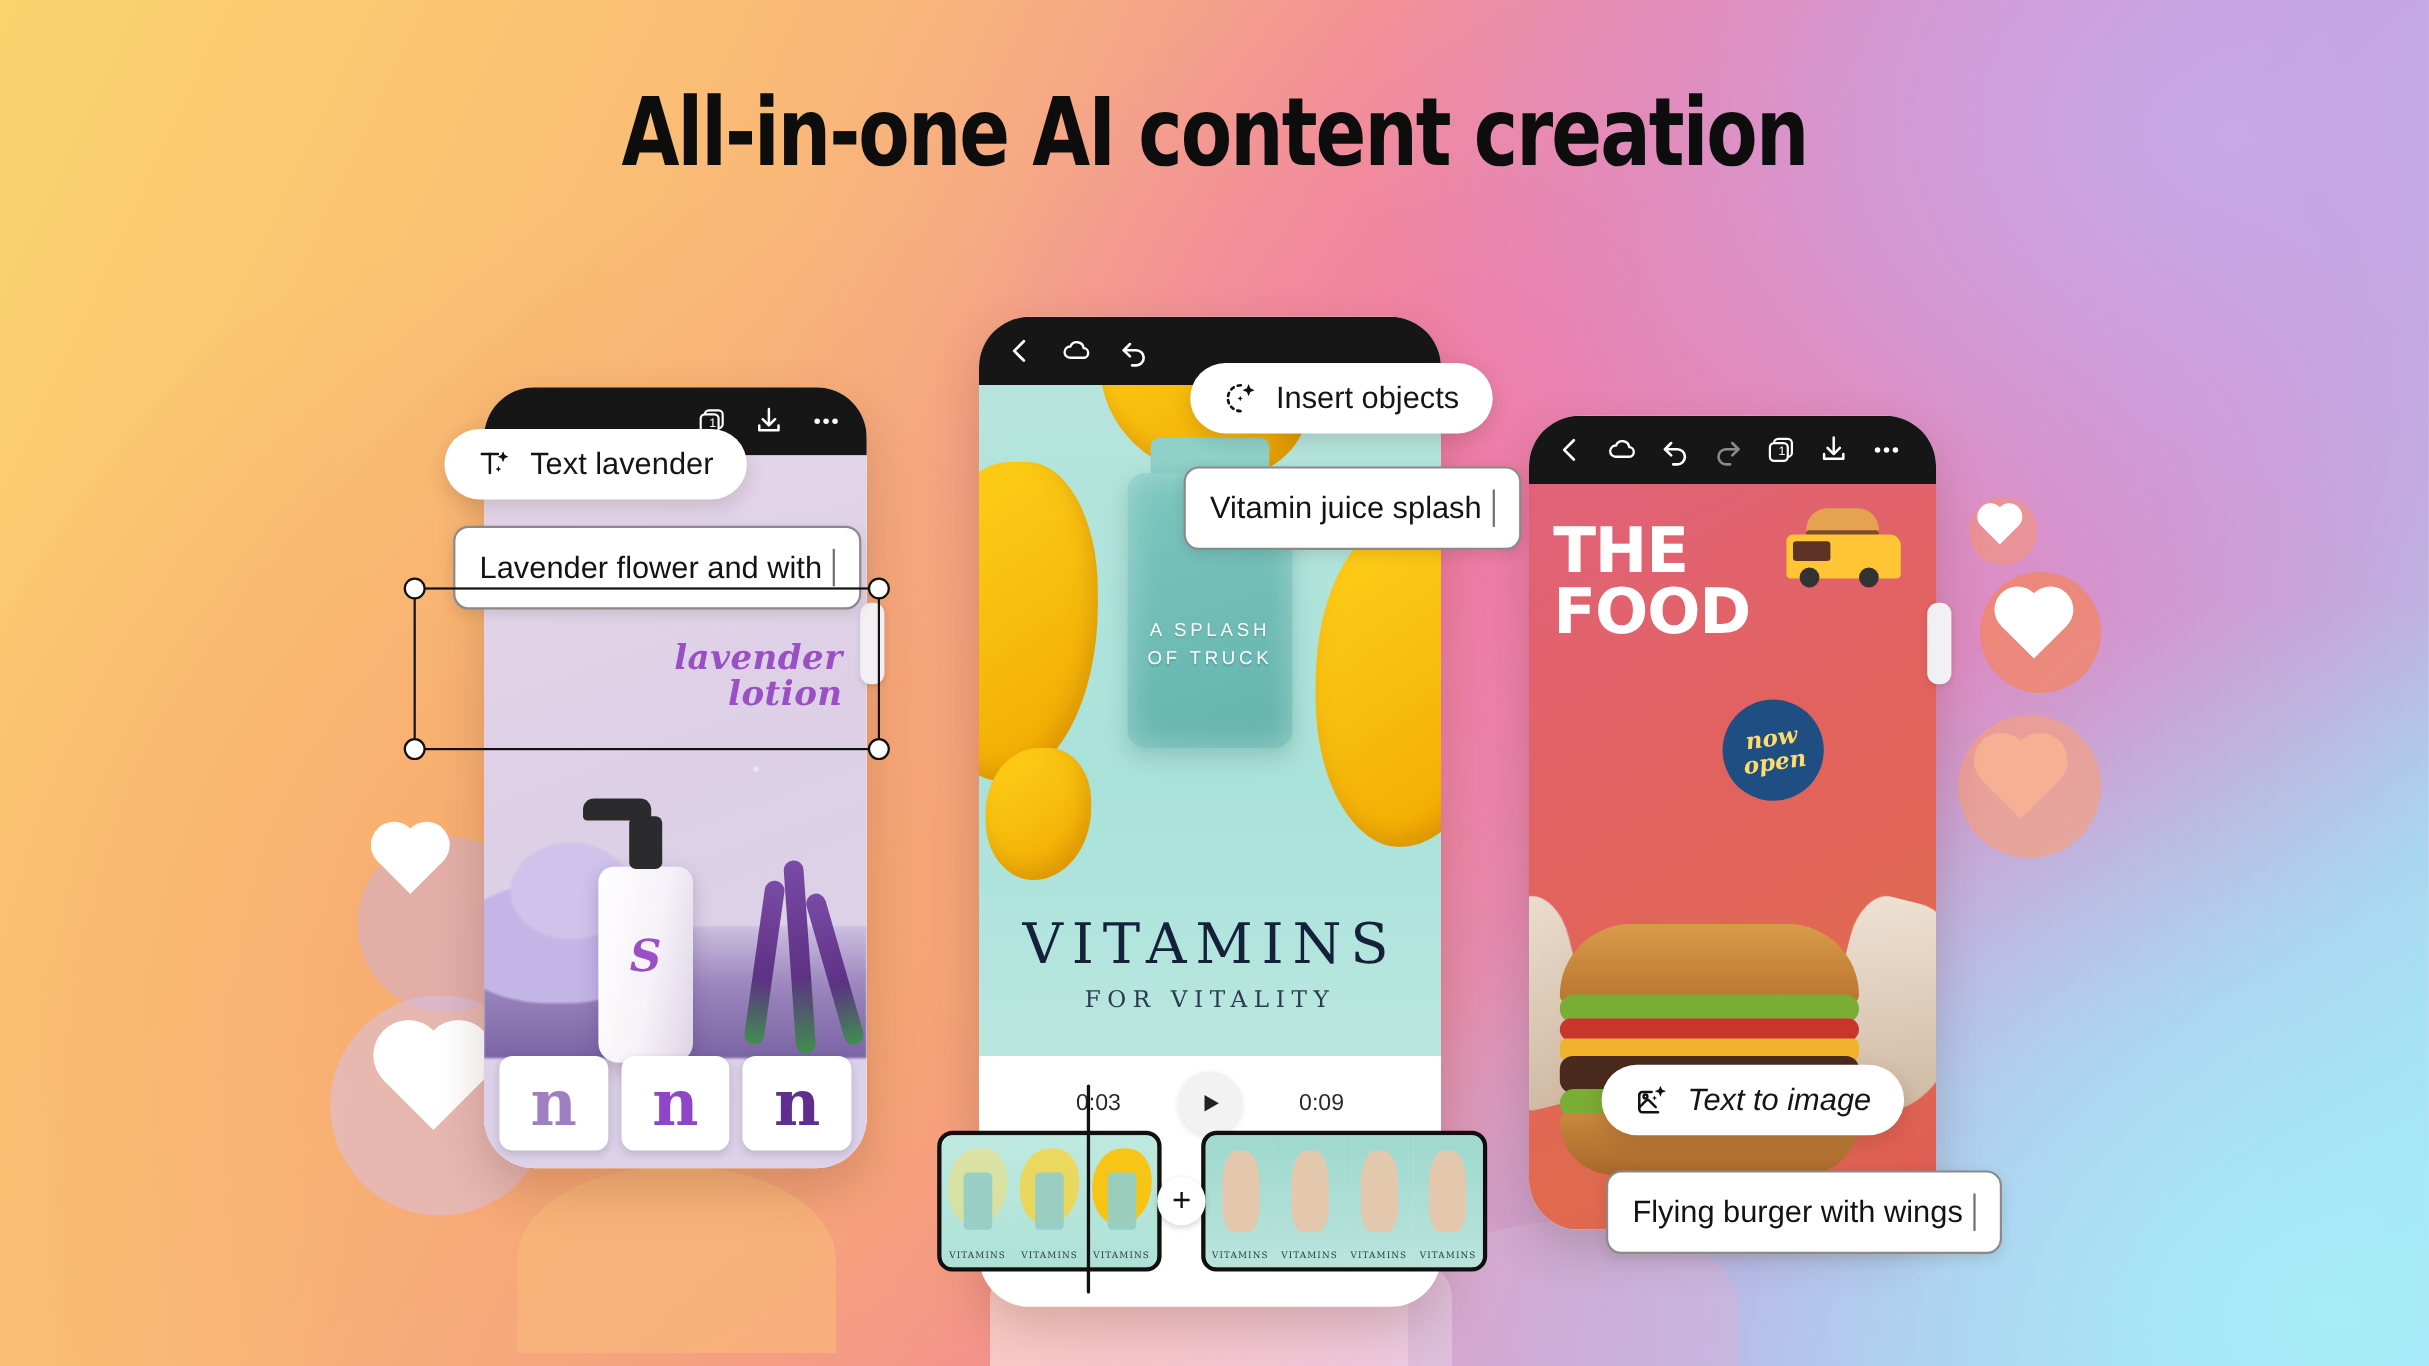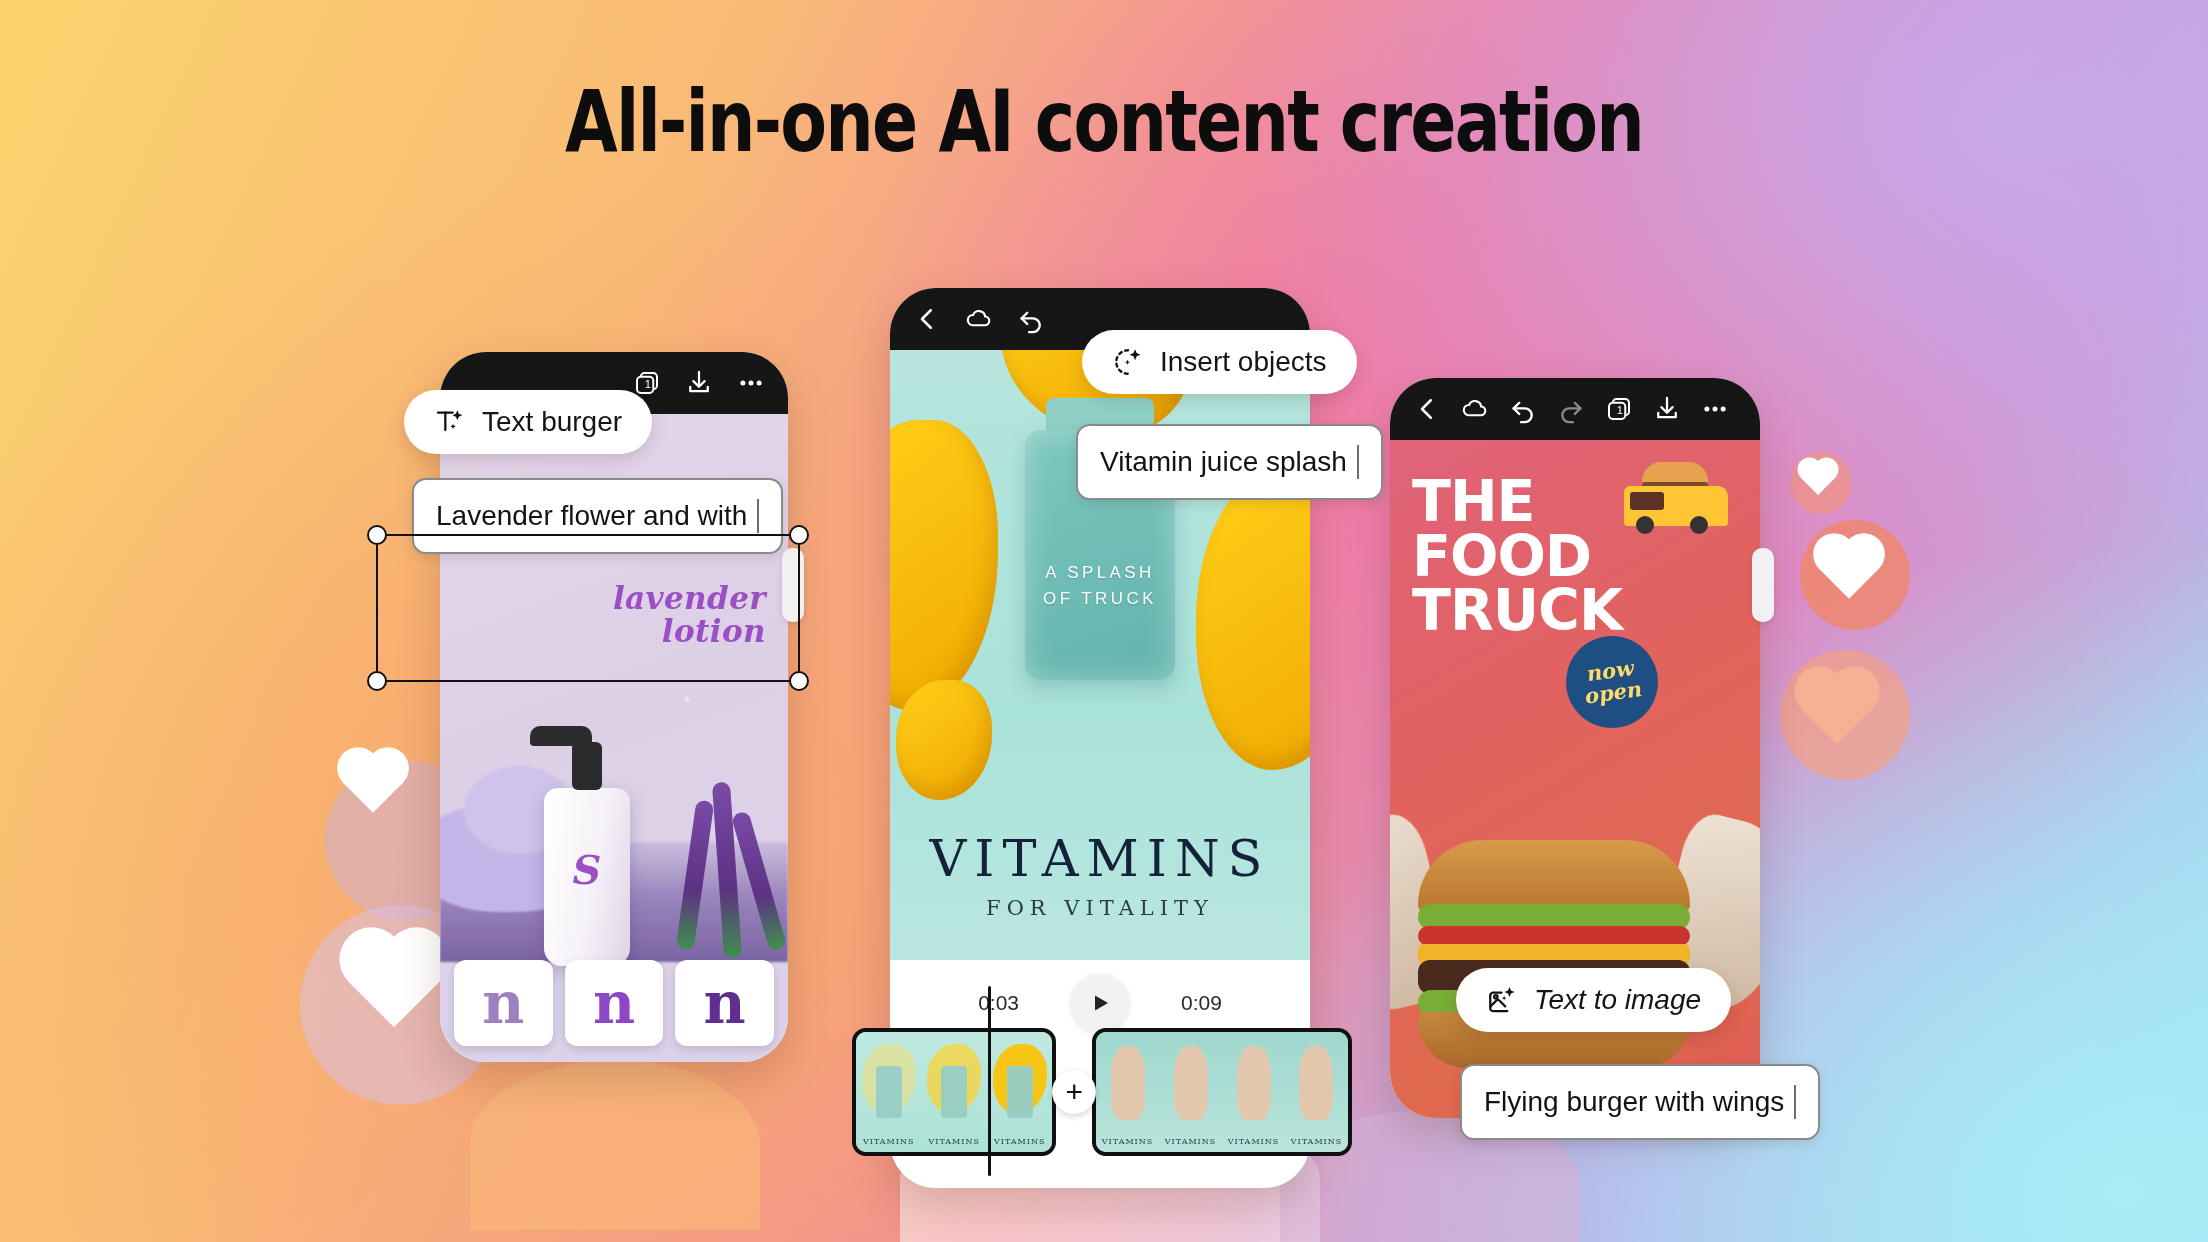--- a/index.html
+++ b/index.html
@@ -453,21 +453,21 @@
 
 <div class="chip" style="left:404px; top:390px;">
   <span class="ci">
     <svg viewBox="0 0 24 24" fill="none" stroke="#111" stroke-width="1.7" stroke-linecap="round" stroke-linejoin="round">
       <path d="M3 5h11"></path>
         <path d="M8.5 5v13"></path>
       <path d="M17.5 3.2l1.1 2.6 2.6 1.1-2.6 1.1-1.1 2.6-1.1-2.6L13.8 6.9l2.6-1.1z" fill="#111" stroke="none"></path>
       <path d="M14.3 13.3l.6 1.4 1.4.6-1.4.6-.6 1.4-.6-1.4-1.4-.6 1.4-.6z" fill="#111" stroke="none"></path>
     </svg>
   </span>
-  <span>Text burger</span>
+  <span>Text lavender</span>
 </div>
 
 <div class="prompt" style="left:412px; top:478px;" title="Describe your image">
   <span>Lavender flower and with</span>
   <span class="caret"></span>
 </div>
 
 <div class="phone" id="phone-center">
   <div class="phone-inner">
     <div class="toolbar">
@@ -618,21 +618,20 @@
             <circle cx="12" cy="12" r="2"></circle>
             <circle cx="18.5" cy="12" r="2"></circle>
           </svg>
       </span>
     </div>
 
     <div class="ft-canvas">
       <div class="ft-head">
         <span>THE</span><br>
         <span>FOOD</span><br>
-        <span>TRUCK</span>
       </div>
       <div class="ft-truck">
         <span class="bun"></span>
           <span class="patty"></span>
         <span class="body"></span>
           <span class="win"></span>
         <span class="w1"></span>
           <span class="w2"></span>
       </div>
       <div class="badge-open">

